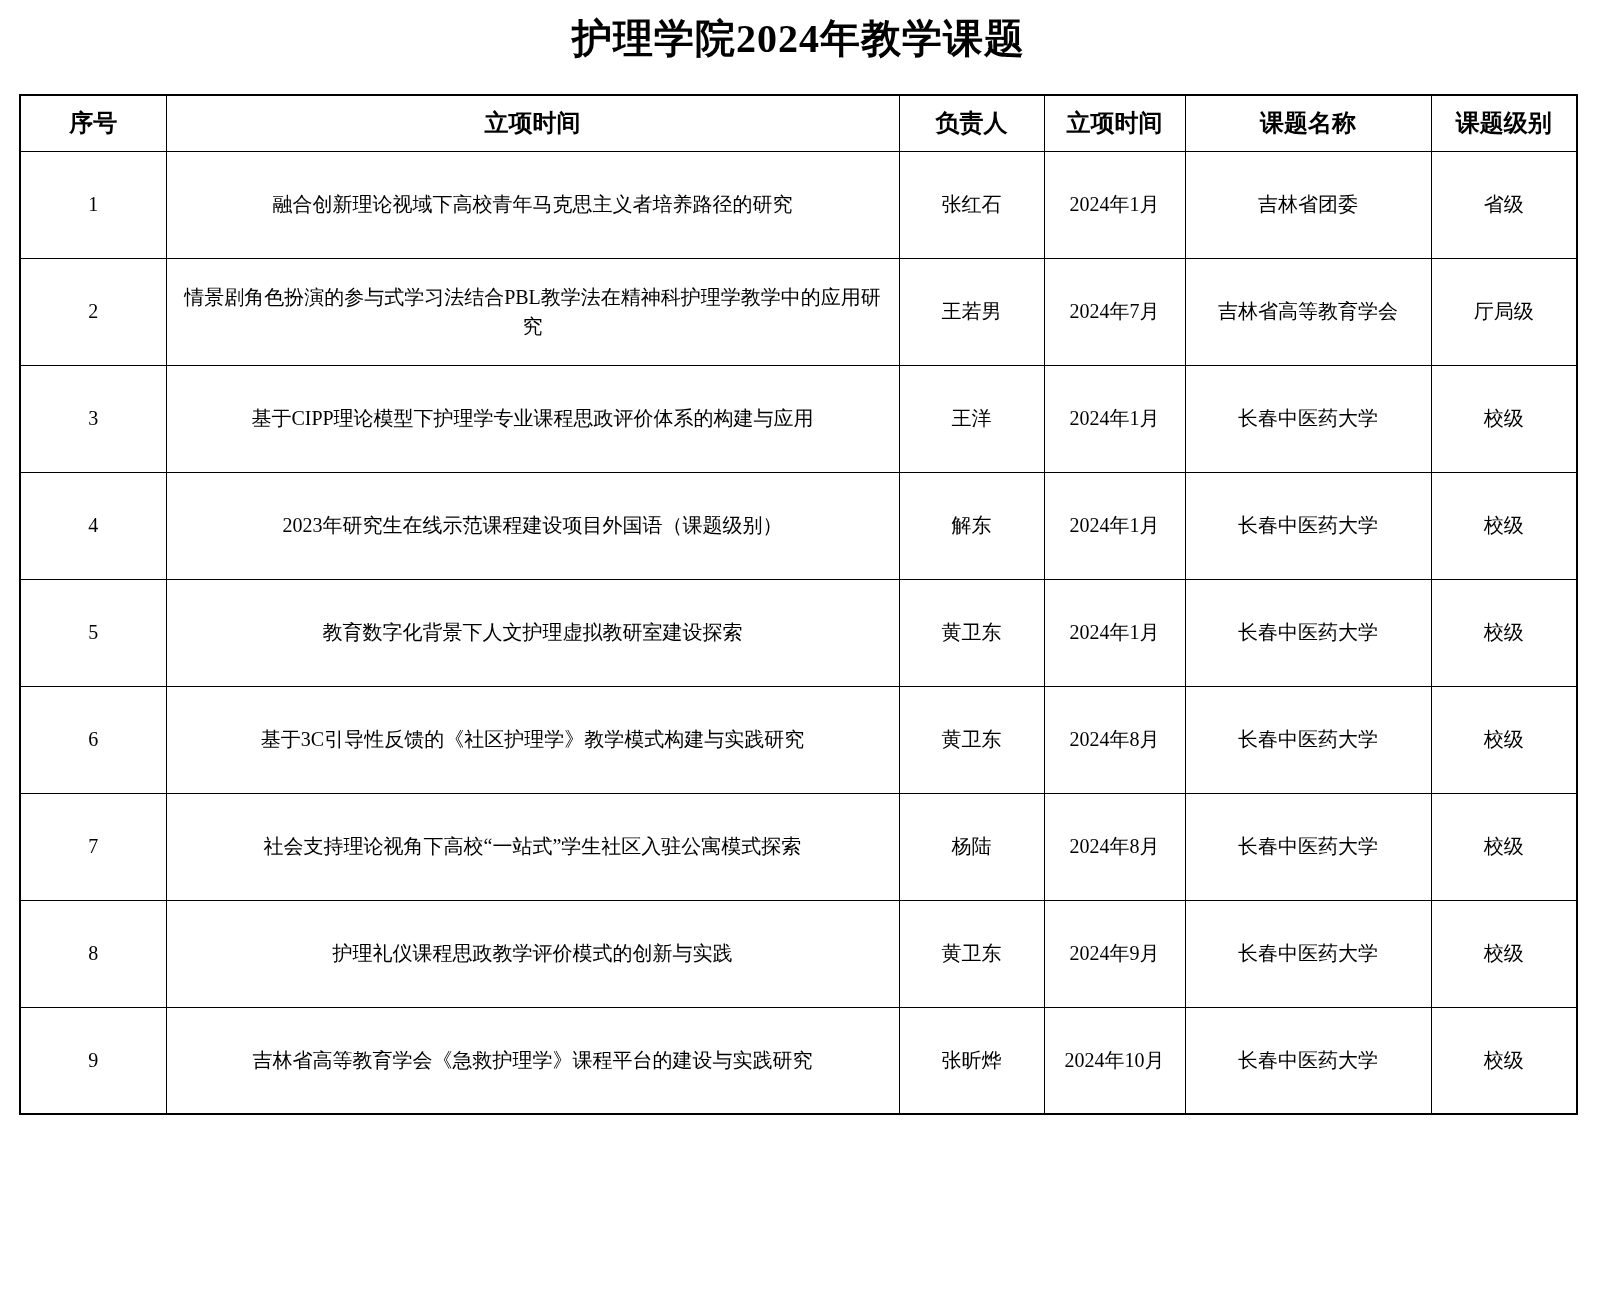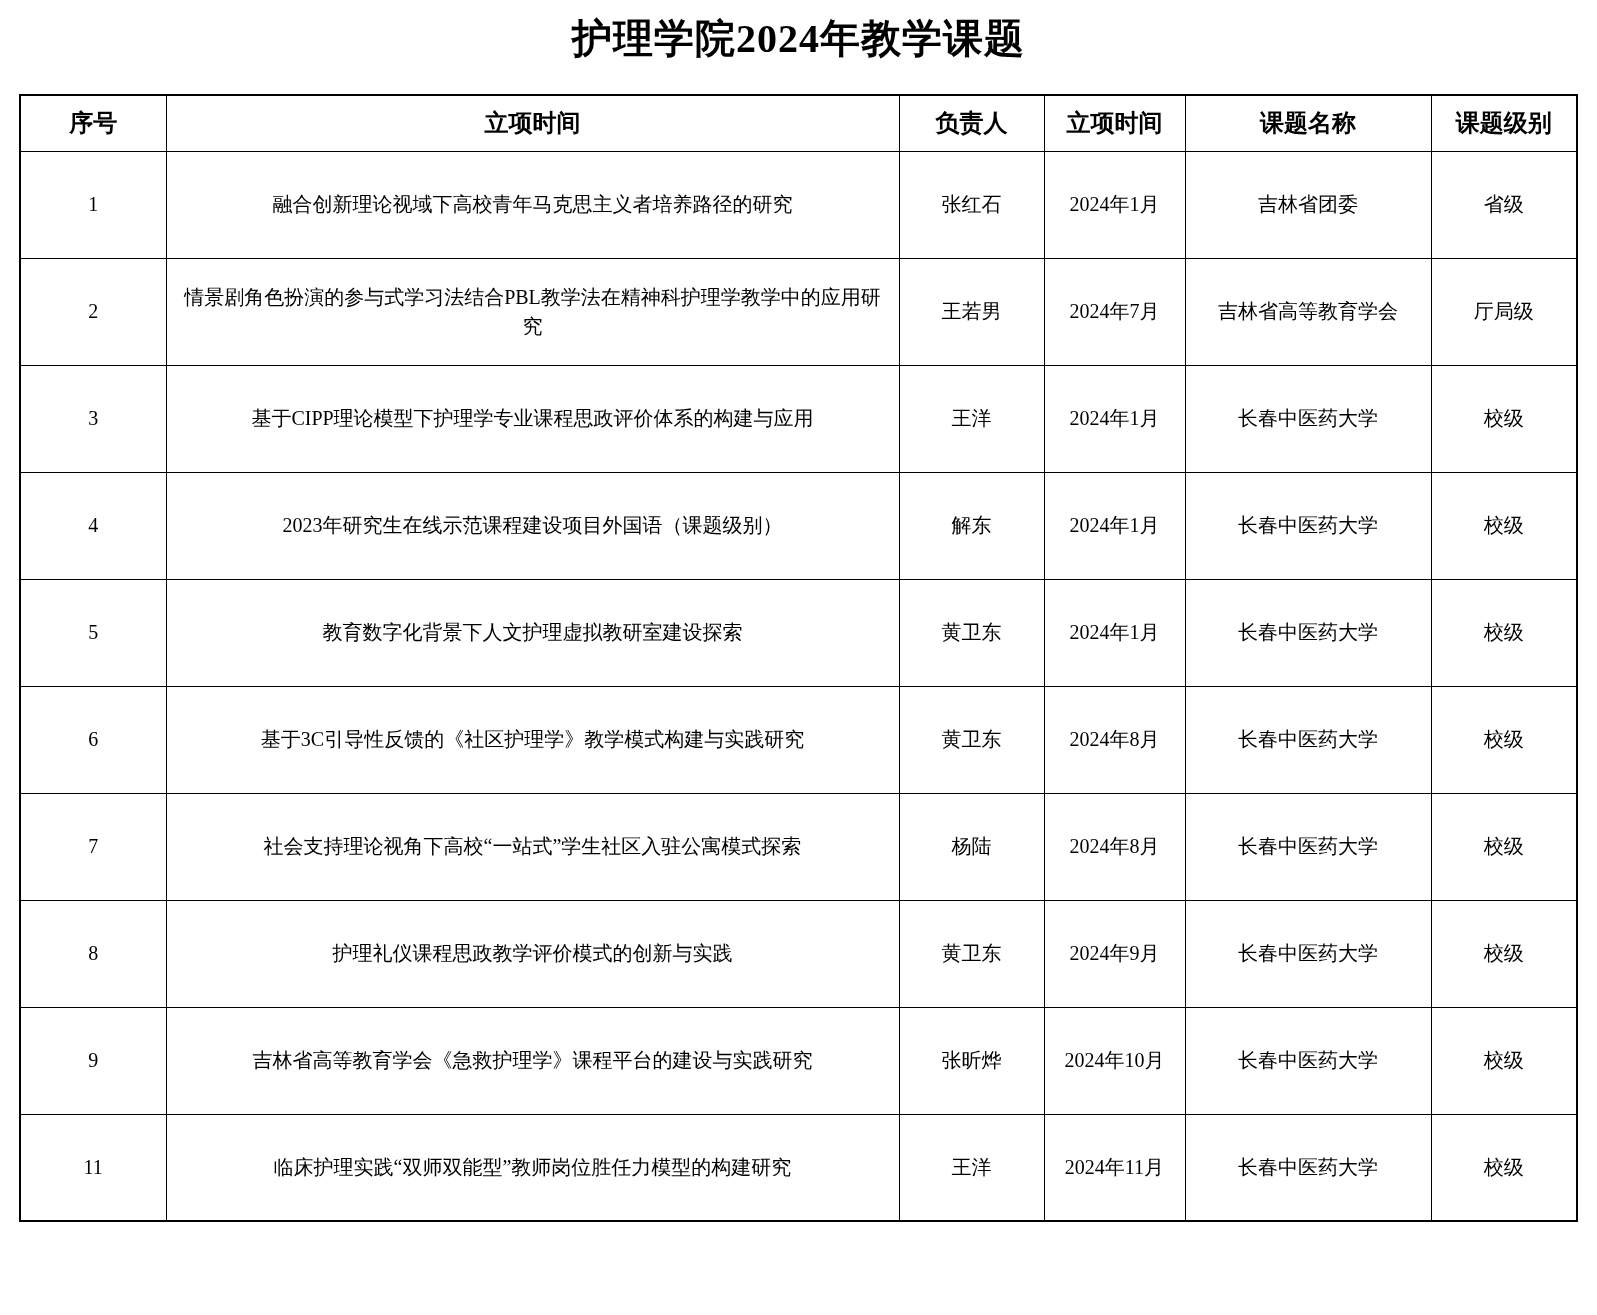--- a/index.html
+++ b/index.html
@@ -165,24 +165,16 @@
         <td>校级</td>
       </tr>
       <tr>
         <td class="cell-no">9</td>
         <td class="cell-name">吉林省高等教育学会《急救护理学》课程平台的建设与实践研究</td>
         <td>张昕烨</td>
         <td>2024年10月</td>
         <td>长春中医药大学</td>
         <td>校级</td>
       </tr>
-      <tr>
-        <td class="cell-no">11</td>
-        <td class="cell-name">临床护理实践“双师双能型”教师岗位胜任力模型的构建研究</td>
-        <td>王洋</td>
-        <td>2024年11月</td>
-        <td>长春中医药大学</td>
-        <td>校级</td>
-      </tr>
     </tbody>
   </table>
 
 </div>
 
 </body></html>

